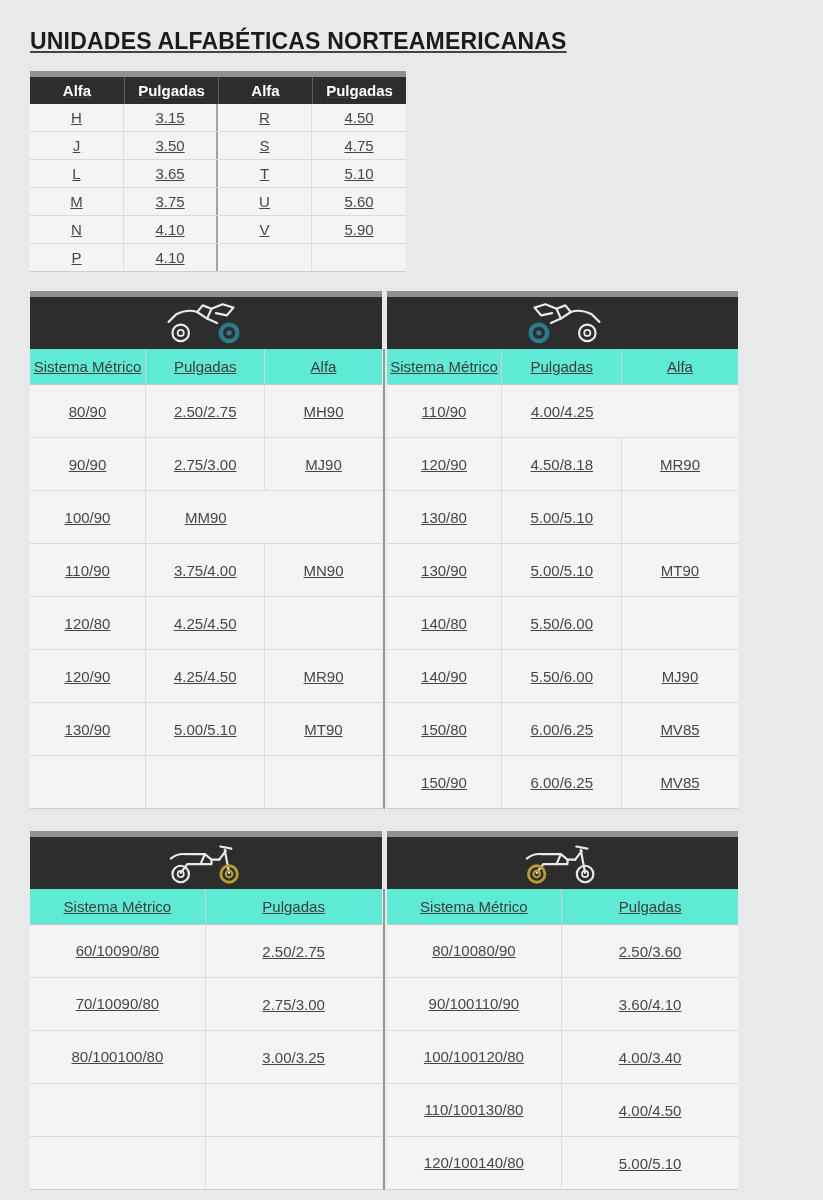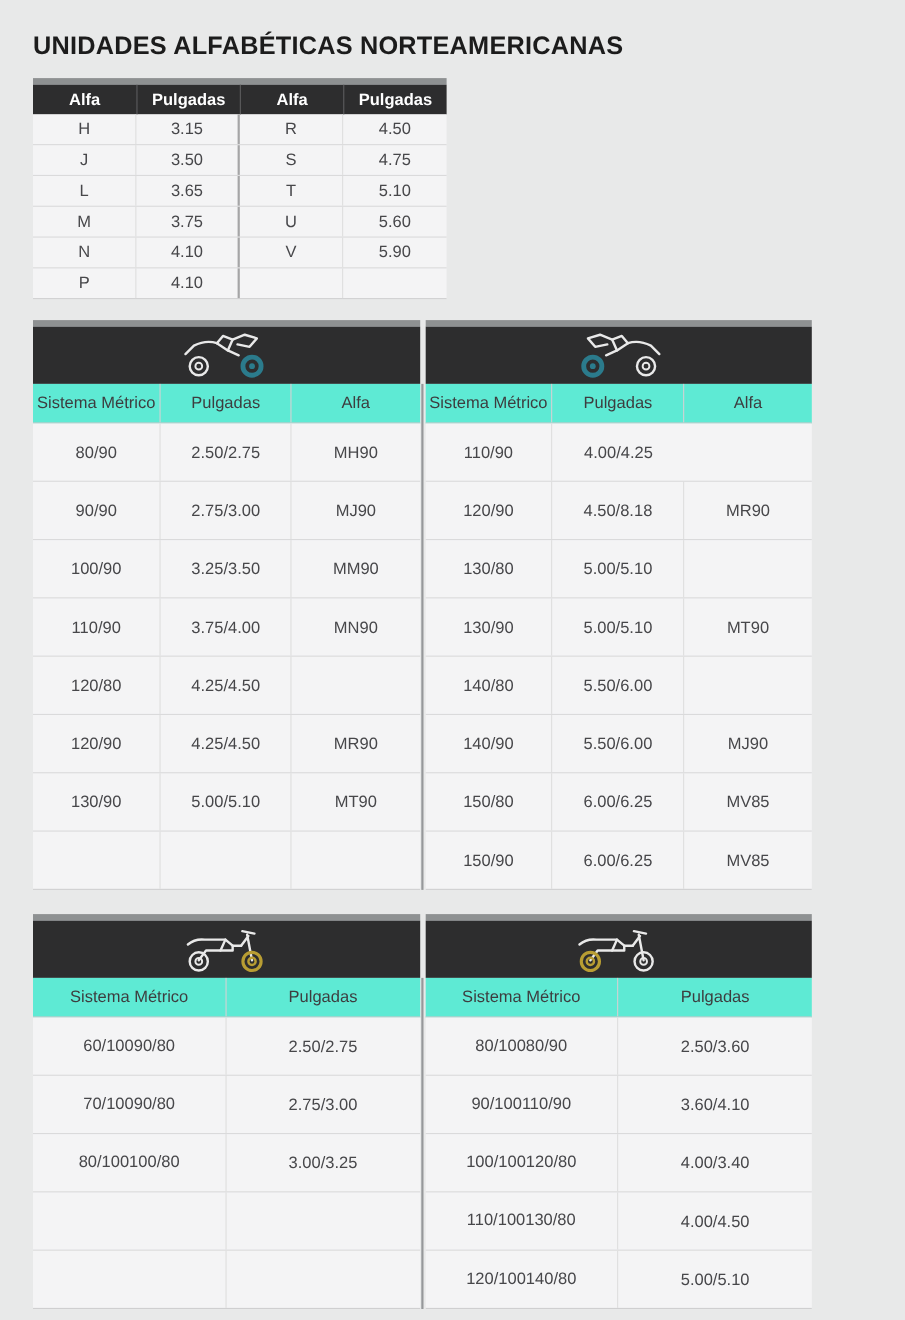--- a/index.html
+++ b/index.html
@@ -3,21 +3,21 @@
 <meta charset="utf-8">
 <style>
   html,body{margin:0;padding:0;}
   body{
     width:823px;height:1200px;
     background:#e8e9e9;
     font-family:"Liberation Sans","DejaVu Sans",sans-serif;
     color:#454547;
     -webkit-font-smoothing:antialiased;
   }
-  .page{width:766px;height:1200px;overflow:hidden;box-sizing:border-box;padding:28px 28px 18px 30px;}
+  .page{width:766px;height:1200px;overflow:hidden;box-sizing:border-box;padding:28px 28px 18px 30px;text-decoration:underline;}
 
   .title{
     font-size:23px;font-weight:800;letter-spacing:.2px;color:#1c1c1c;
     margin:0 0 16px 0;
   }
 
   
   .strip{height:6px;background:#8e9192;}
   .band{height:52px;background:#2d2d2e;display:flex;align-items:center;justify-content:center;}
   .subhead{display:grid;background:#5eead4;border-bottom:1px solid #c9c9ca;}
@@ -149,21 +149,20 @@
           <div class="cell">2.50/2.75</div>
           <div class="cell">MH90</div>
         </div>
         <div class="row">
           <div class="cell">90/90</div>
           <div class="cell">2.75/3.00</div>
           <div class="cell">MJ90</div>
         </div>
         <div class="row">
           <div class="cell">100/90</div>
-          <div class="cell">3.25/3.50</div>
           <div class="cell">MM90</div>
         </div>
         <div class="row">
           <div class="cell">110/90</div>
           <div class="cell">3.75/4.00</div>
           <div class="cell">MN90</div>
         </div>
         <div class="row">
           <div class="cell">120/80</div>
           <div class="cell">4.25/4.50</div>

